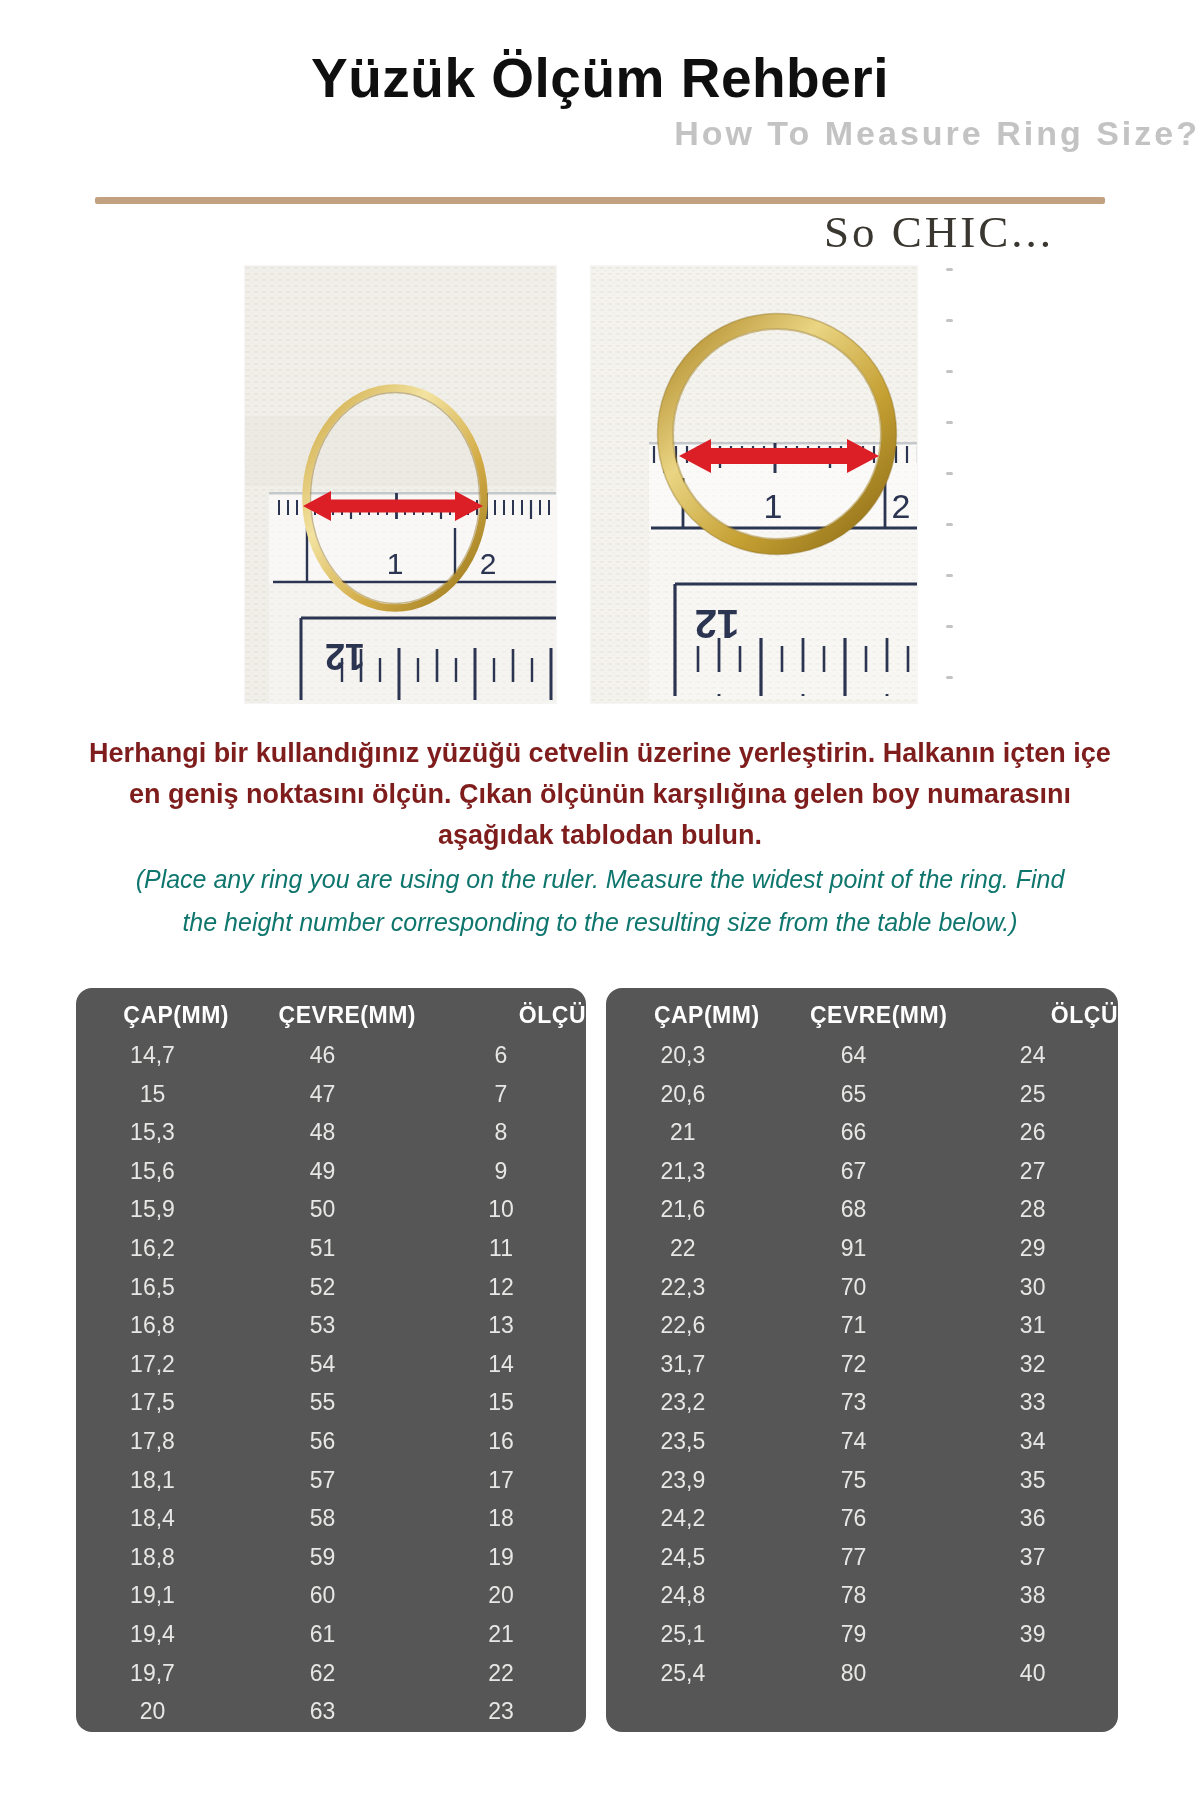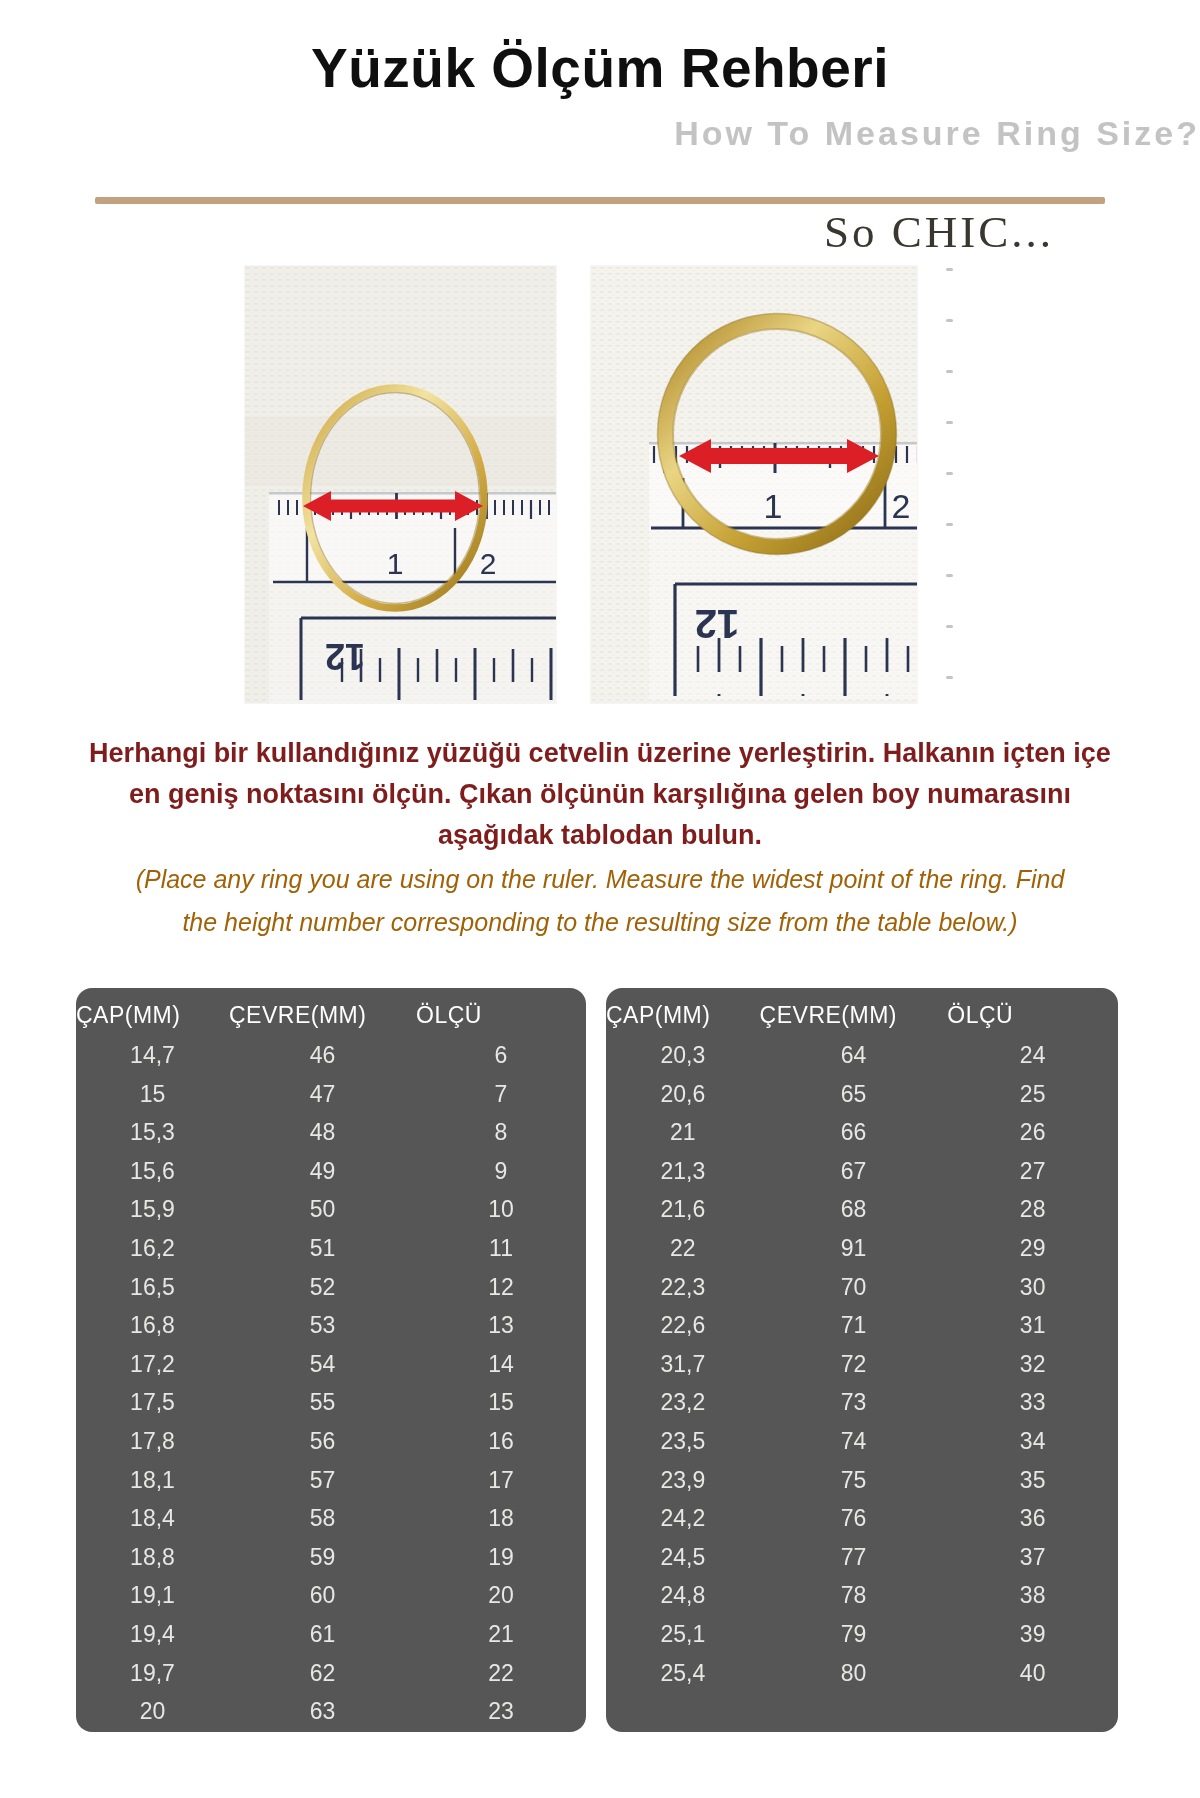--- a/index.html
+++ b/index.html
@@ -14,21 +14,21 @@
     --ring-gold:#c9a53c;
     --brand-text:#3a3731;
   }
   *{margin:0;padding:0;box-sizing:border-box;}
   html,body{background:#ffffff;}
   body{
     width:1200px;height:1798px;position:relative;overflow:hidden;
     font-family:"Liberation Sans", sans-serif;
   }
   .page-title{
-    position:absolute;top:36px;left:0;width:1200px;text-align:center;
+    position:absolute;top:46px;left:0;width:1200px;text-align:center;
     font-size:55px;font-weight:800;color:var(--title-black);letter-spacing:0.5px;
   }
   .page-subtitle{
     position:absolute;top:114px;left:0;width:1200px;text-align:right;
     font-size:34px;font-weight:700;color:var(--subtitle-gray);letter-spacing:3px;
   }
   .divider{
     position:absolute;top:197px;left:95px;width:1010px;height:7px;
     background:var(--accent-line);border-radius:2px;
   }
@@ -42,32 +42,32 @@
   .photo-right{left:591px;width:326px;height:437px;}
   .photo svg{display:block;}
   .dashes{position:absolute;left:946px;top:268px;width:8px;}
   .dash{width:7px;height:3px;background:#c4c4c4;border-radius:2px;margin-bottom:48px;}
   .instructions-tr{
     position:absolute;top:733px;left:80px;width:1040px;text-align:center;
     font-size:27px;font-weight:700;color:#7f1d1d;line-height:41px;
   }
   .instructions-en{
     position:absolute;top:858px;left:120px;width:960px;text-align:center;
-    font-size:25px;font-style:italic;font-weight:400;color:#a16207;line-height:43px;
+    font-size:25px;font-style:italic;font-weight:400;color:#0f766e;line-height:43px;
   }
   .size-table{
     position:absolute;top:988px;height:744px;background:var(--table-bg);
     border-radius:16px;overflow:hidden;
   }
   .size-table.left{left:76px;width:510px;}
   .size-table.right{left:606px;width:512px;}
   .thead,.tbody{display:grid;grid-template-columns:0.9fr 1.1fr 1fr;}
   .th{
-    height:48px;line-height:54px;text-align:left;
-    font-size:23px;font-weight:400;color:var(--table-header-text);letter-spacing:0.5px;
+    height:48px;line-height:54px;text-align:right;
+    font-size:23px;font-weight:700;color:var(--table-header-text);letter-spacing:0.5px;
   }
   .td{
     height:38.6px;line-height:38.6px;text-align:center;
     font-size:23px;font-weight:400;color:var(--table-cell-text);
   }
 </style>
 </head>
 <body>
 
 <div>

